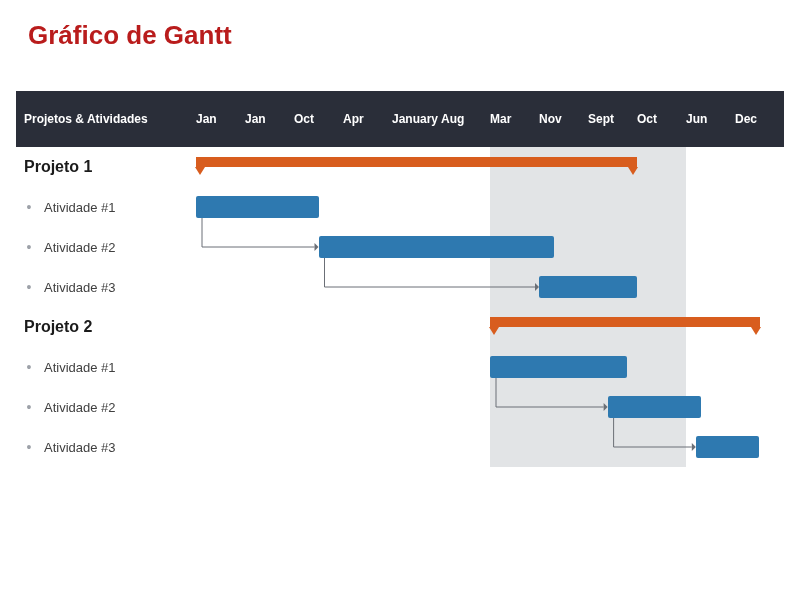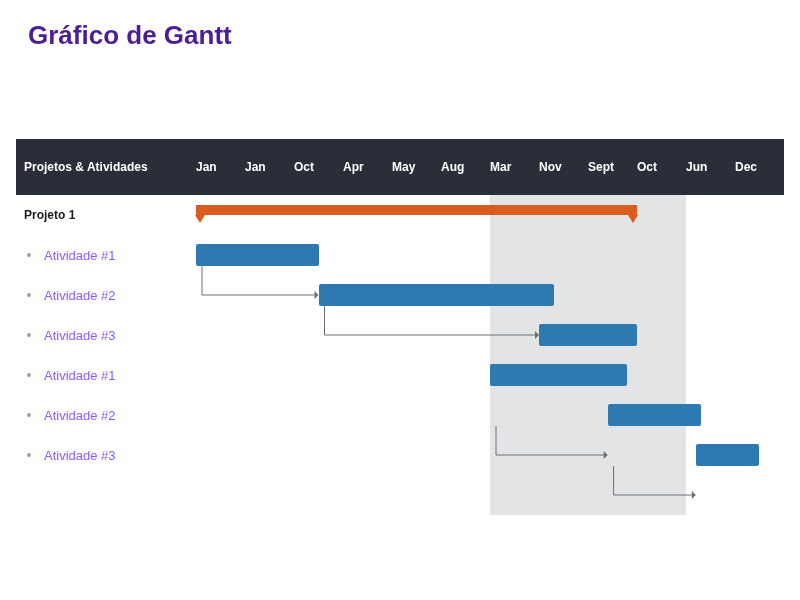--- a/index.html
+++ b/index.html
@@ -4,30 +4,29 @@
 <style>
   * { box-sizing: border-box; margin: 0; padding: 0; }
   body {
     width: 800px;
     height: 600px;
     background: #fff;
     font-family: "Segoe UI", Arial, sans-serif;
     overflow: hidden;
   }
   .title {
-    color: #4c1d95;
+    color: #b91c1c;
     font-size: 26px;
     font-weight: 700;
     padding: 20px 28px 40px 28px;
   }
   .chart-area {
     position: relative;
     width: 768px;
     margin-left: 16px;
-    margin-top: 48px;
   }
   .header-row {
     display: flex;
     background: #2a2e39;
     color: #fff;
     height: 56px;
     align-items: center;
     font-size: 12px;
     font-weight: 700;
   }
@@ -62,26 +61,26 @@
   }
   .row-label-col {
     width: 180px;
     padding-left: 8px;
     display: flex;
     align-items: center;
     gap: 10px;
   }
   .project-label {
     font-weight: 700;
-    font-size: 12px;
+    font-size: 16px;
     color: #1b1b1b;
   }
   .activity-label {
     font-size: 13px;
-    color: #8b5cf6;
+    color: #404040;
     text-align: center;
   }
   .bullet {
     color: #9da1a8;
     font-size: 14px;
     width: 10px;
     text-align: center;
   }
   .timeline-col {
     flex: 1;
@@ -139,21 +138,21 @@
 <div class="title">Gráfico de Gantt</div>
 
 <div class="chart-area">
   <div class="header-row">
     <div class="header-label">Projetos &amp; Atividades</div>
     <div class="months-wrap">
       <div class="month-cell">Jan</div>
       <div class="month-cell">Jan</div>
       <div class="month-cell">Oct</div>
       <div class="month-cell">Apr</div>
-      <div class="month-cell">May</div>
+      <div class="month-cell">January</div>
       <div class="month-cell">Aug</div>
       <div class="month-cell">Mar</div>
       <div class="month-cell">Nov</div>
       <div class="month-cell">Sept</div>
       <div class="month-cell">Oct</div>
       <div class="month-cell">Jun</div>
       <div class="month-cell">Dec</div>
     </div>
   </div>
 
@@ -185,20 +184,28 @@
           <div class="bar" style="left:122.5px;width:235.20000000000005px"></div>
         </div>
       </div>
       <div class="row">
         <div class="row-label-col">
           <span class="bullet">•</span>
           <span class="activity-label">Atividade #3</span>
         </div>
         <div class="timeline-col">
           <div class="bar" style="left:343px;width:98px"></div>
+        </div>
+      </div>
+      <div class="row">
+        <div class="row-label-col">
+          <span class="project-label">Projeto 2</span>
+        </div>
+        <div class="timeline-col">
+          <div class="summary-bar" style="left:294px;width:269.5px"></div>
         </div>
       </div>
       <div class="row">
         <div class="row-label-col">
           <span class="bullet">•</span>
           <span class="activity-label">Atividade #1</span>
         </div>
         <div class="timeline-col">
           <div class="bar" style="left:294px;width:137.20000000000005px"></div>
         </div>

